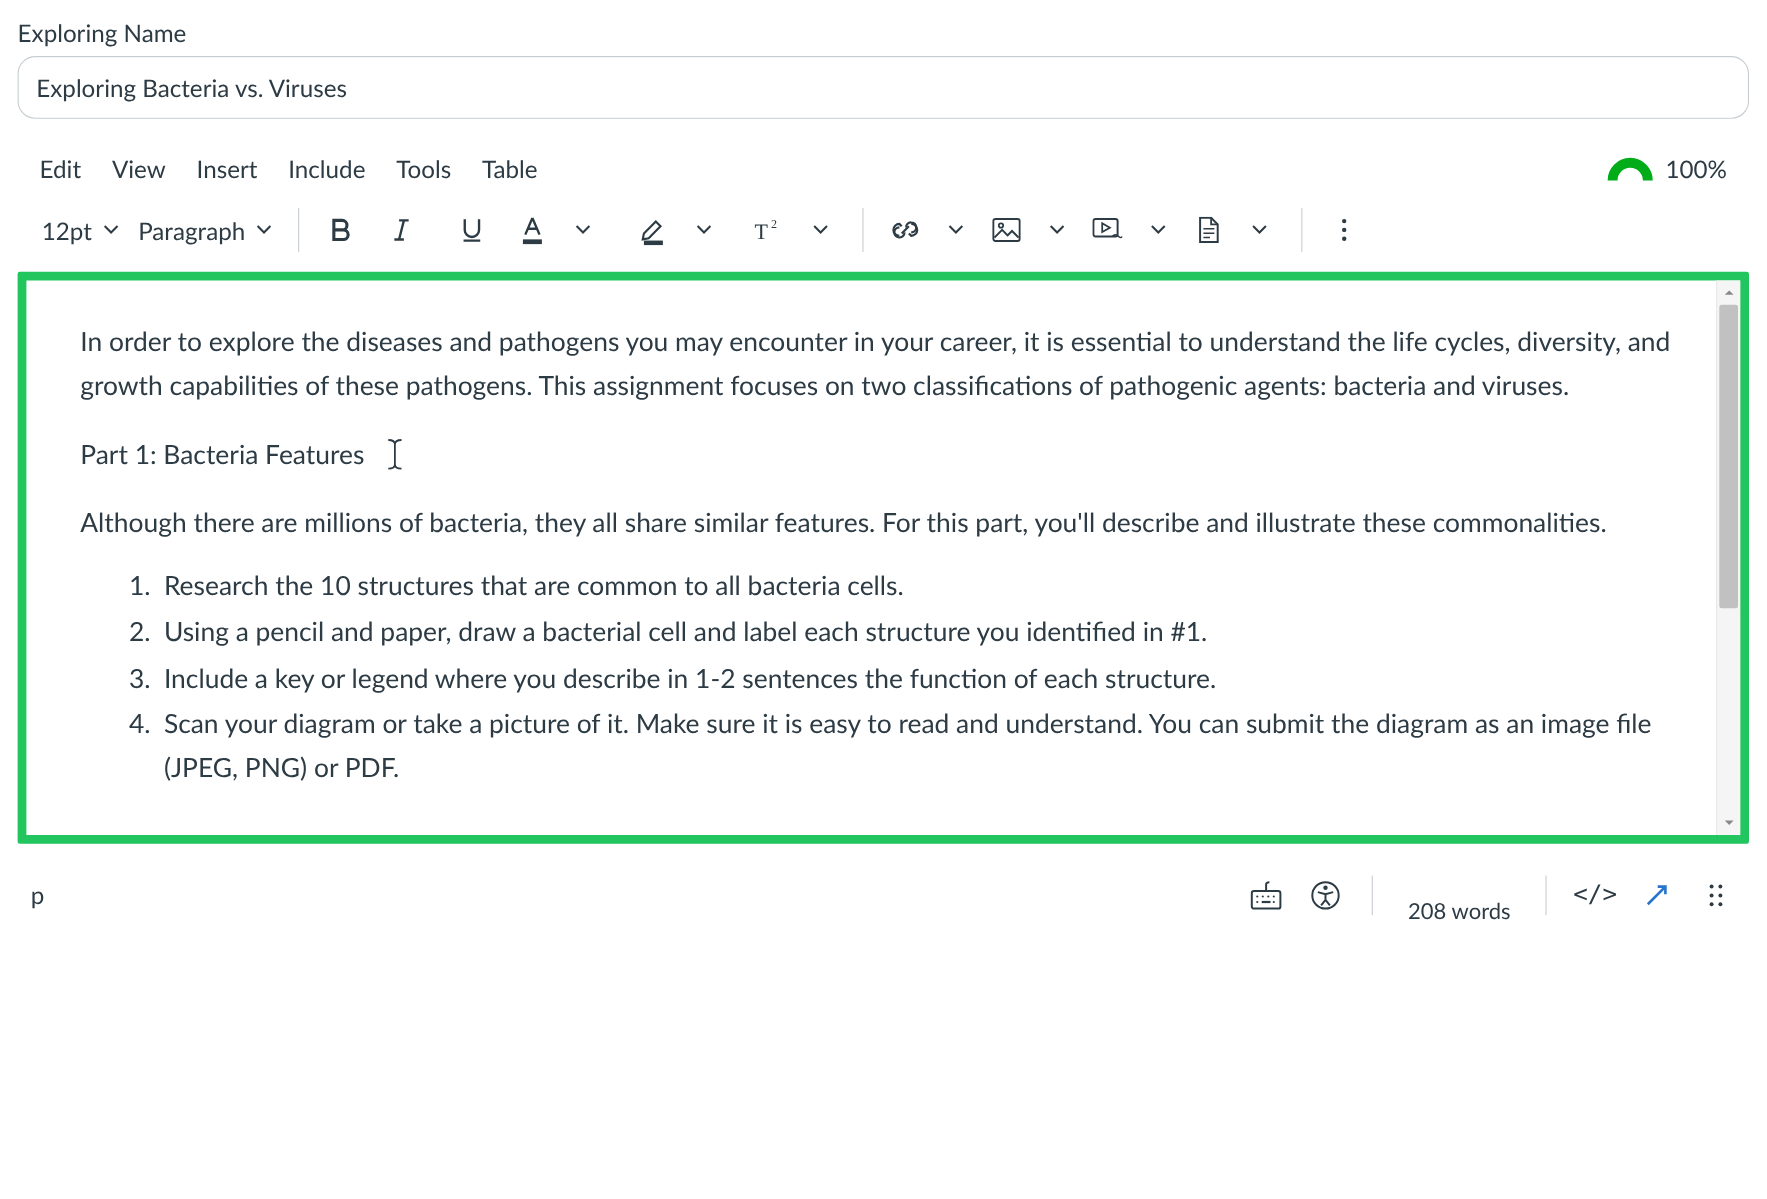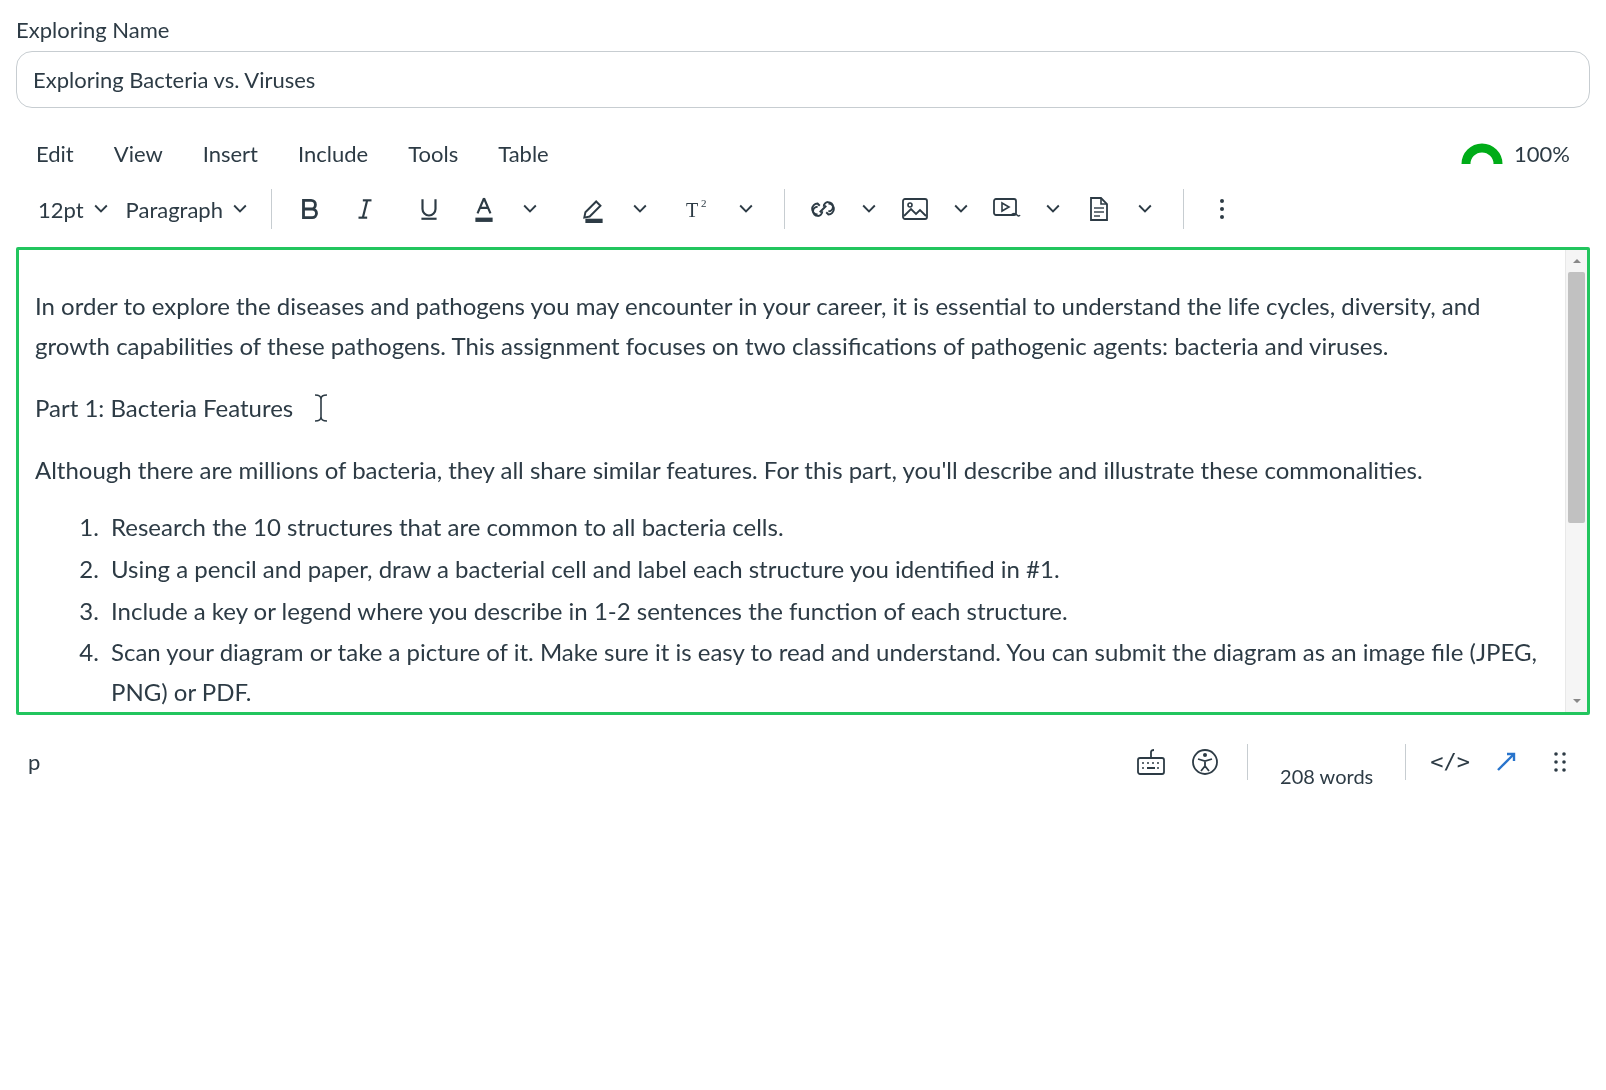--- a/index.html
+++ b/index.html
@@ -25,21 +25,21 @@
     margin-bottom: 28px;
     font-family: inherit;
   }
   .rce-wrapper {
     border-top: none;
   }
   .menubar {
     display: flex;
     align-items: center;
     padding: 4px 20px;
-    gap: 40px;
+    gap: 28px;
   }
   .menubar-item {
     font-size: 22px;
     color: #2D3B45;
     cursor: pointer;
   }
   .menubar-spacer { flex: 1; }
   .gauge {
     display: flex;
     align-items: center;
@@ -71,25 +71,26 @@
     padding-right: 4px;
   }
   .sep {
     width: 1px;
     height: 40px;
     background: #C7CDD1;
     margin: 0 12px;
   }
   .chev svg { width: 14px; height: 14px; }
   .editor-frame {
-    border: 3px solid #22c55e;
+    border: 8px solid #22c55e;
     border-radius: 2px;
-    height: 468px;
+    height: 520px;
     position: relative;
     display: flex;
+    padding-left: 33px;
   }
   .editor-content {
     flex: 1;
     overflow: hidden;
     padding: 36px 16px 10px 16px;
     font-size: 24px;
     line-height: 1.65;
     color: #2D3B45;
   }
   .editor-content p { margin-bottom: 22px; }

